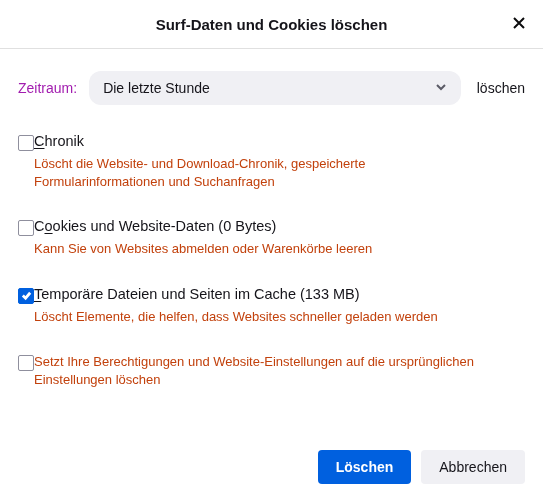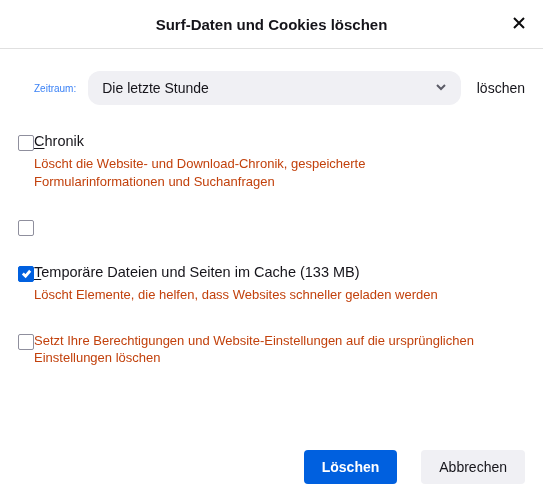--- a/index.html
+++ b/index.html
@@ -43,23 +43,22 @@
   .content {
     padding: 22px 18px 0 18px;
   }
   .row-timerange {
     display: flex;
     align-items: center;
     gap: 12px;
     margin-bottom: 28px;
   }
   .label-timerange {
-    font-size: 10px;
-    color: #3b82f6;
-    margin-left: 16px;
+    font-size: 14px;
+    color: #a21caf;
   }
   .select {
     flex: 1;
     background: #f0f0f4;
     border-radius: 12px;
     height: 34px;
     display: flex;
     align-items: center;
     padding: 0 14px;
     justify-content: space-between;
@@ -113,21 +112,21 @@
     border-radius: 4px;
     padding: 0 18px;
     font-size: 14px;
     display: flex;
     align-items: center;
     justify-content: center;
     cursor: pointer;
     border: none;
   }
   .btn-primary { background:#0060df; color:#fff; font-weight:600; }
-  .btn-secondary { background:#f0f0f4; color:#15141a;margin-left:14px; }
+  .btn-secondary { background:#f0f0f4; color:#15141a; }
 </style>
 </head>
 <body>
 
 <div class="header">
   <div class="header-title">Surf-Daten und Cookies löschen</div>
   <div class="close-btn">
     <span>
       <svg viewBox="0 0 14 14">
           <path d="M2 2 L12 12 M12 2 L2 12"></path>
@@ -155,20 +154,26 @@
     <div class="option-texts">
       <div class="option-title">
         <span class="ul">C</span><span>hronik</span>
       </div>
       <div class="option-desc">Löscht die Website- und Download-Chronik, gespeicherte Formularinformationen und Suchanfragen</div>
     </div>
   </div>
 
   <div class="option-block">
     <div class="checkbox"></div>
+    <div class="option-texts">
+      <div class="option-title">
+        <span>C</span><span class="ul">o</span><span>okies und Website-Daten (0 Bytes)</span>
+      </div>
+      <div class="option-desc">Kann Sie von Websites abmelden oder Warenkörbe leeren</div>
+    </div>
   </div>
 
   <div class="option-block">
     <div class="checkbox checked">
       <span>
         <svg viewBox="0 0 12 12">
             <path d="M2 6 L5 9 L10 3"></path>
           </svg>
       </span>
     </div>

